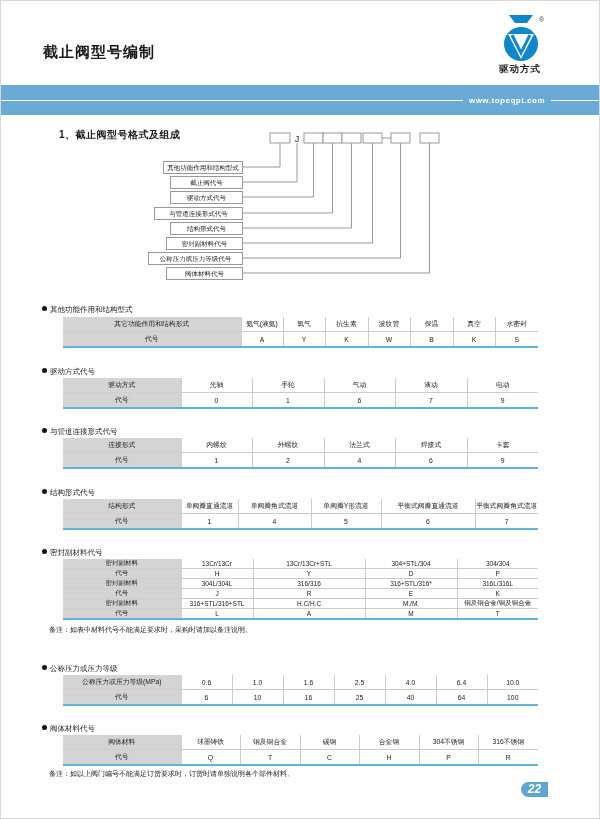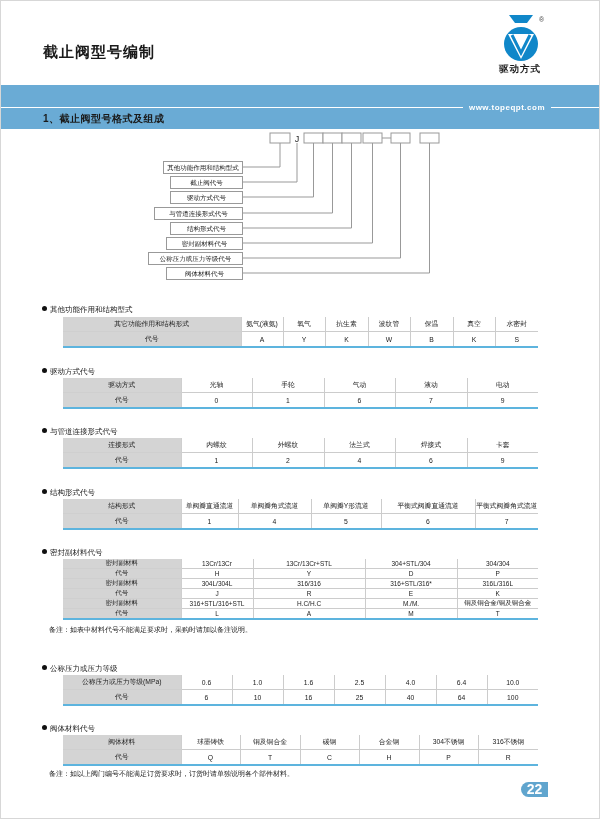--- a/index.html
+++ b/index.html
@@ -5,21 +5,21 @@
   html,body{margin:0;padding:0;background:#eee;}
   .page{position:relative;width:600px;height:819px;background:#fff;margin:0 auto;
         font-family:"Liberation Sans","DejaVu Sans",sans-serif;color:#1a1a1a;
         border:1px solid #d7d7d7;box-sizing:border-box;overflow:hidden;}
   
   .title{position:absolute;left:42px;top:42px;font-size:15px;font-weight:bold;letter-spacing:1px;}
   .logo{position:absolute;left:499px;top:13px;width:46px;height:48px;}
   .brand-name{position:absolute;left:496px;top:62px;width:46px;text-align:center;
               font-size:9.5px;font-weight:bold;letter-spacing:1px;}
   
-  .banner{position:absolute;left:0;top:84px;width:600px;height:44px;
+  .banner{position:absolute;left:0;top:84px;width:600px;height:30px;
           display:flex;align-items:center;}
   .bline{height:1px;background:#fff;}
   .grow{flex:1;}
   .burl{color:#fff;font-size:8px;font-weight:bold;letter-spacing:.5px;padding:0 6px;}
   .bend{width:50px;}
   
   .sec-h{position:absolute;left:42px;font-size:10px;font-weight:bold;letter-spacing:.5px;}
   .bullet{position:absolute;left:41px;font-size:7.5px;white-space:nowrap;}
   .dot{display:inline-block;width:5px;height:5px;border-radius:50%;background:#111;
        margin-right:3px;vertical-align:1px;}
@@ -30,22 +30,22 @@
           line-height:11px;height:11px;text-align:center;white-space:nowrap;overflow:hidden;}
   
   .tbl{position:absolute;left:62px;border-bottom:2px solid #5db4de;}
   table{border-collapse:collapse;table-layout:fixed;width:475px;border:hidden;}
   td{border:1px solid #ccc;font-size:6.8px;text-align:center;padding:0;height:14px;
      color:#222;white-space:nowrap;overflow:hidden;}
   td.col0{background:#d4d4d4;border-color:#cfcfcf;}
   .compact td{height:9px;font-size:6.5px;}
   
   .badge{position:absolute;left:520px;top:781px;width:27px;height:15px;background:#60a5ce;
-         border-radius:8px 0 0 8px;color:#fff;font-size:14px;font-weight:bold;
-         line-height:15px;text-align:center;}
+         border-radius:8px 0 0 8px;color:#fff;font-size:12px;font-weight:bold;
+         line-height:15px;text-align:center;font-style:italic;}
 </style>
 </head>
 <body>
 
 <div class="page">
 
   <div class="title">截止阀型号编制</div>
 
   <svg class="logo" viewBox="0 0 46 48" width="46" height="48">
     <path d="M9,1 L33,1 L27,9 L15,9 Z" fill="#1087c9"></path>
@@ -55,21 +55,21 @@
     <text x="39" y="8" font-size="7" fill="#444">®</text>
   </svg>
   <div class="brand-name">驱动方式</div>
 
   <div class="banner" style="background:#6aabd5;">
     <div class="bline grow"></div>
     <span class="burl">www.topeqpt.com</span>
     <div class="bline bend"></div>
   </div>
 
-  <div class="sec-h" style="top:111px;">1、截止阀型号格式及组成</div>
+  <div class="sec-h" style="top:127px;margin-left:16px;">1、截止阀型号格式及组成</div>
 
   <svg class="dsvg" width="600" height="165" viewBox="0 0 600 165">
     <g stroke="#999" fill="#fff" stroke-width="1">
       <rect x="269" y="7" width="20" height="10"></rect>
       <rect x="303" y="7" width="19" height="10"></rect>
       <rect x="322" y="7" width="19" height="10"></rect>
       <rect x="341" y="7" width="19" height="10"></rect>
       <rect x="362" y="7" width="19" height="10"></rect>
       <rect x="390" y="7" width="19" height="10"></rect>
       <rect x="419" y="7" width="19" height="10"></rect>

